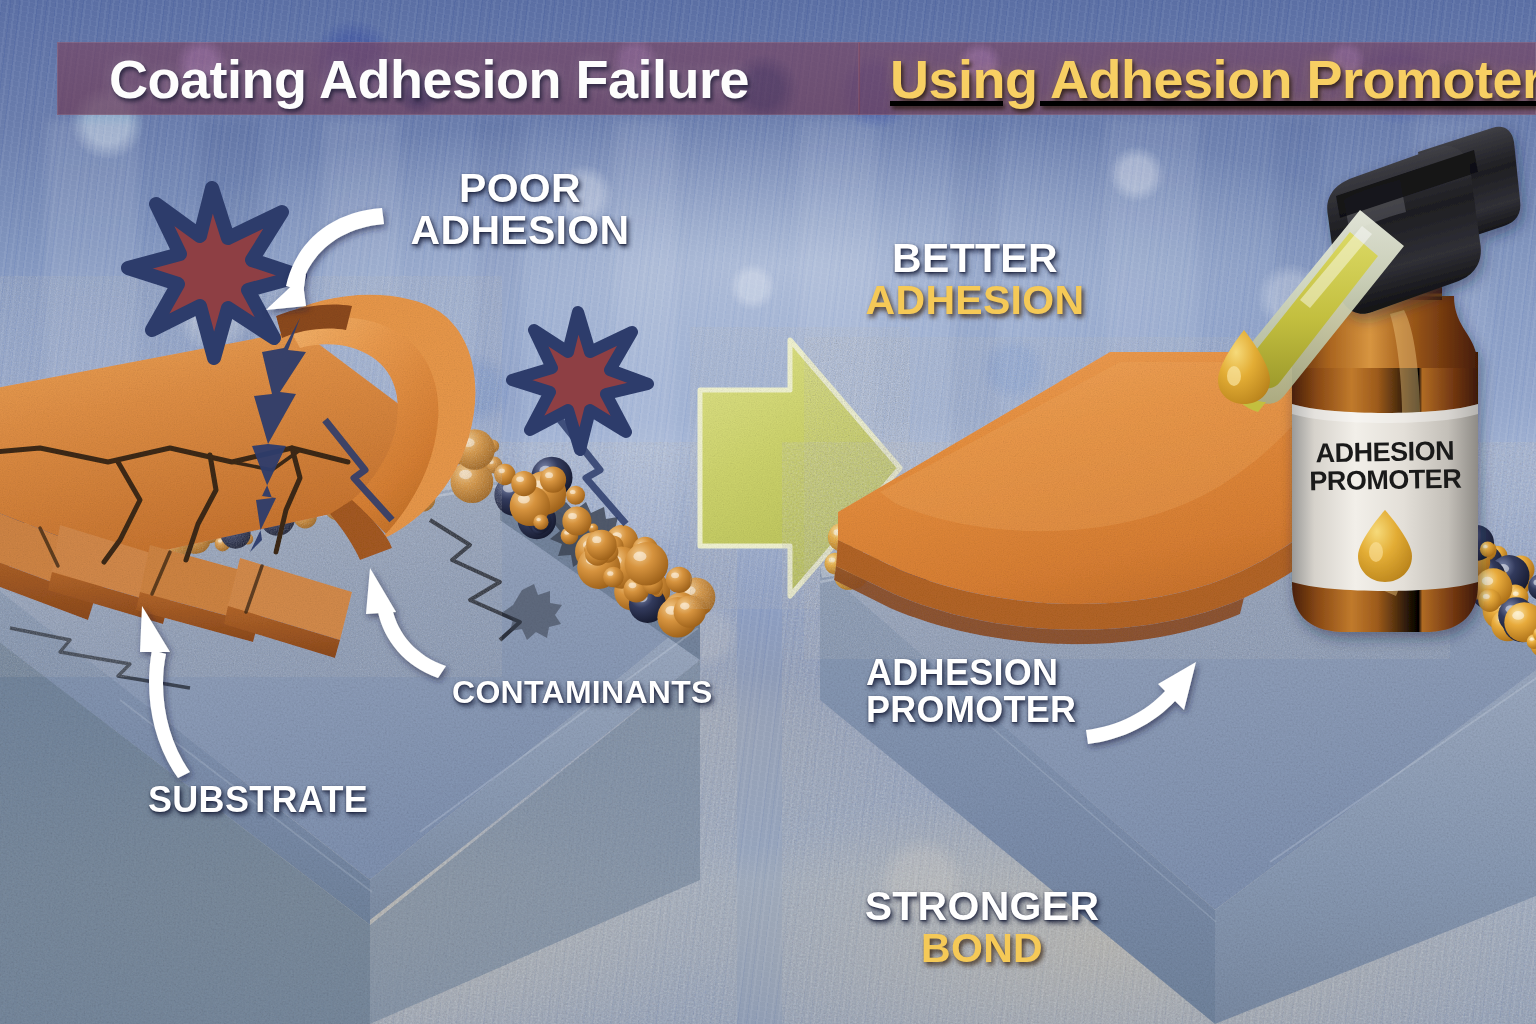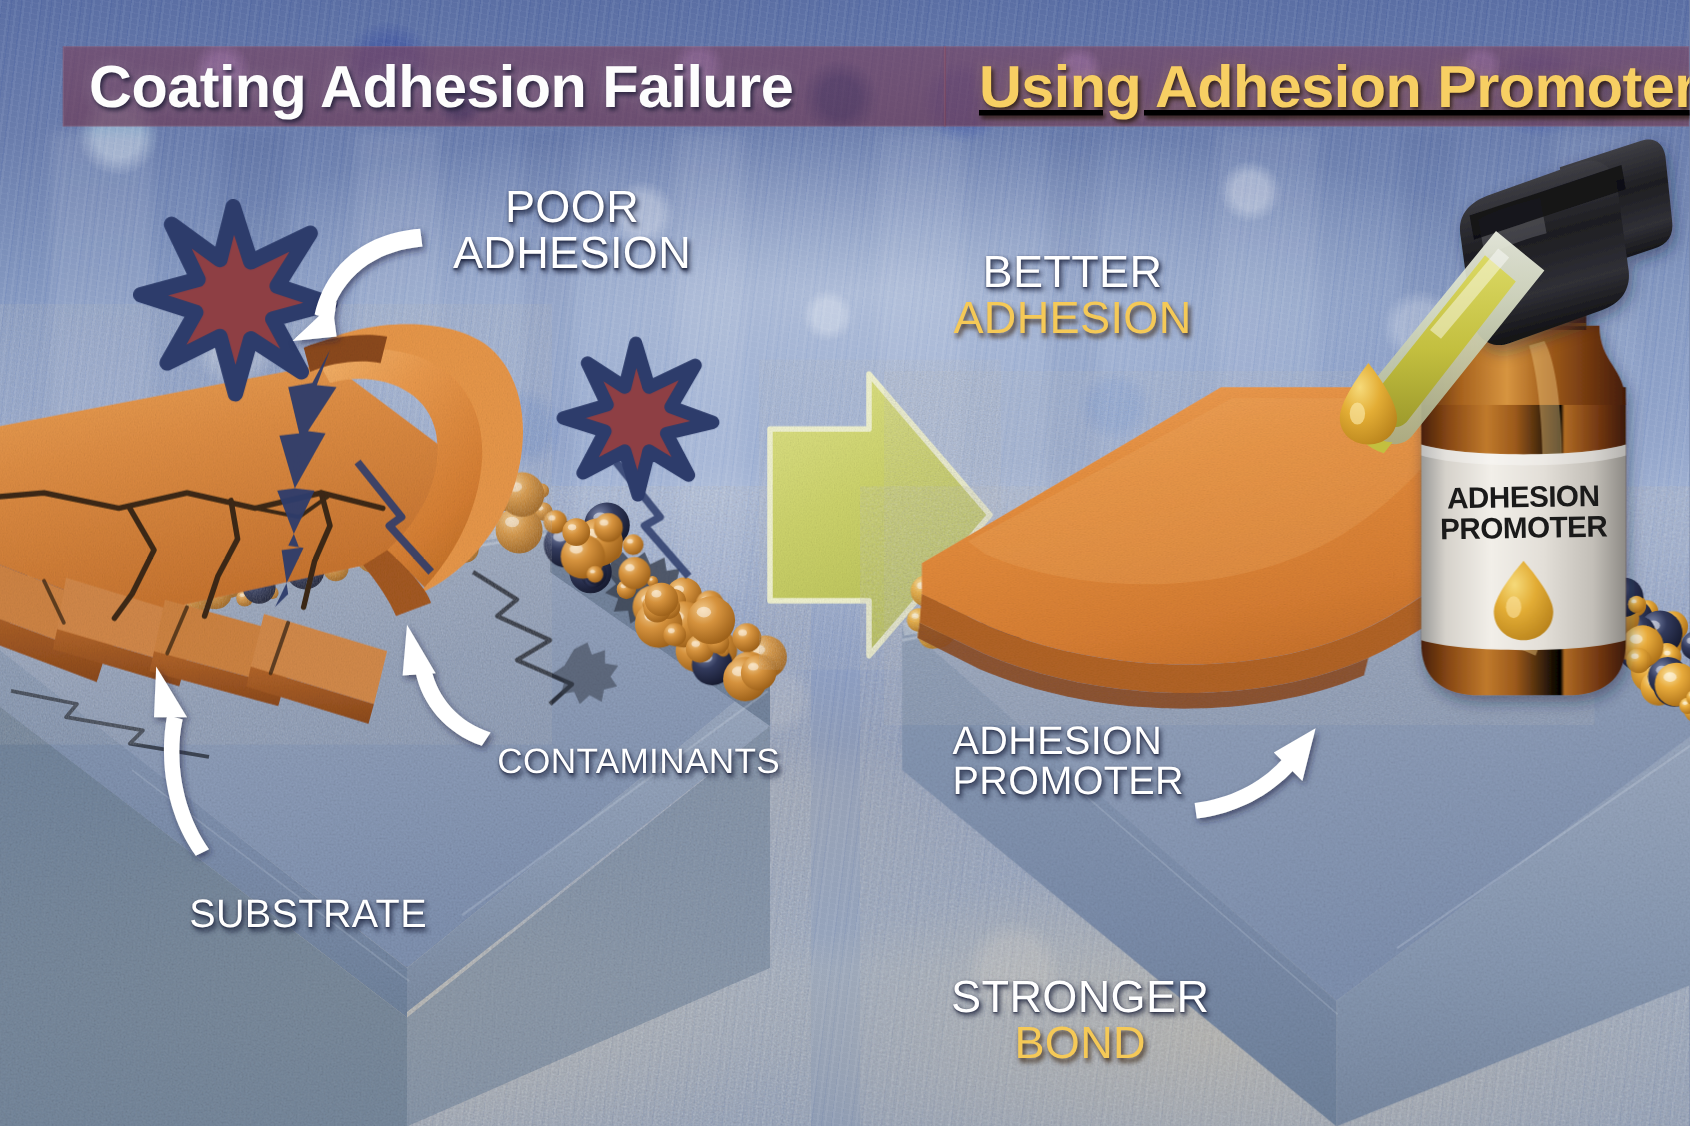--- a/index.html
+++ b/index.html
@@ -75,45 +75,45 @@
       radial-gradient(circle at 18% 30%, rgba(255,255,255,.5) 0 2%, transparent 4%),
       radial-gradient(circle at 45% 70%, rgba(20,30,80,.6) 0 2.5%, transparent 5%),
       radial-gradient(circle at 72% 25%, rgba(255,255,255,.4) 0 2%, transparent 4%),
       radial-gradient(circle at 88% 64%, rgba(25,35,85,.5) 0 2.4%, transparent 5%);
   }
   .banner h1 {
     position:relative; z-index:2;
     font-size:54px; font-weight:700; letter-spacing:-.5px;
     white-space:nowrap; line-height:1;
   }
-  #banner-left  { left:57px; top:42px;  width:803px; height:73px; padding-left:24px; }
+  #banner-left  { left:57px; top:42px;  width:803px; height:73px; padding-left:52px; }
   #banner-right { left:858px; top:42px; width:678px; height:73px; padding-left:32px;text-decoration:underline; }
   #banner-left h1 {
     color:#fdfdfd;
     text-shadow:2px 3px 4px rgba(20,20,45,.75), 0 0 14px rgba(255,255,255,.18);
   }
   #banner-right h1 {
     color:#f7cf63;
     text-shadow:2px 3px 4px rgba(35,20,10,.8), 0 0 12px rgba(247,207,99,.22);
   }
 
   
   .lbl {
     position:absolute; z-index:30;
-    font-weight:400; line-height:1.02; letter-spacing:.3px;
+    font-weight:700; line-height:1.02; letter-spacing:.3px;
     text-shadow:2px 3px 5px rgba(18,24,50,.85), 0 1px 2px rgba(18,24,50,.7);
     pointer-events:none;
   }
   .lbl .w { color:#ffffff; display:block; }
   .lbl .g { color:#f5c957; display:block; text-shadow:2px 3px 5px rgba(50,28,8,.85); }
 
   #label-poor-adhesion      { left:390px; top:168px; font-size:41px; text-align:center; width:260px; }
-  #label-substrate          { left:148px; top:813px; font-size:36px;margin-left:24px; }
+  #label-substrate          { left:148px; top:782px; font-size:36px; }
   #label-contaminants       { left:452px; top:676px; font-size:32px; }
-  #label-better-adhesion    { left:860px; top:227px; font-size:41px; text-align:center; width:230px; }
+  #label-better-adhesion    { left:860px; top:238px; font-size:41px; text-align:center; width:230px; }
   #label-promoter-molecules { left:866px; top:655px; font-size:36px; }
   #label-stronger-bond      { left:862px; top:870px; font-size:41px; text-align:center; width:240px;margin-top:16px; }
 
   svg.overlay { position:absolute; left:0; top:0; width:1536px; height:1024px; z-index:20; pointer-events:none; }
   svg.art     { position:absolute; left:0; top:0; width:1536px; height:1024px; z-index:10; }
 </style>
 </head>
 <body>
 
 <div id="stage">

